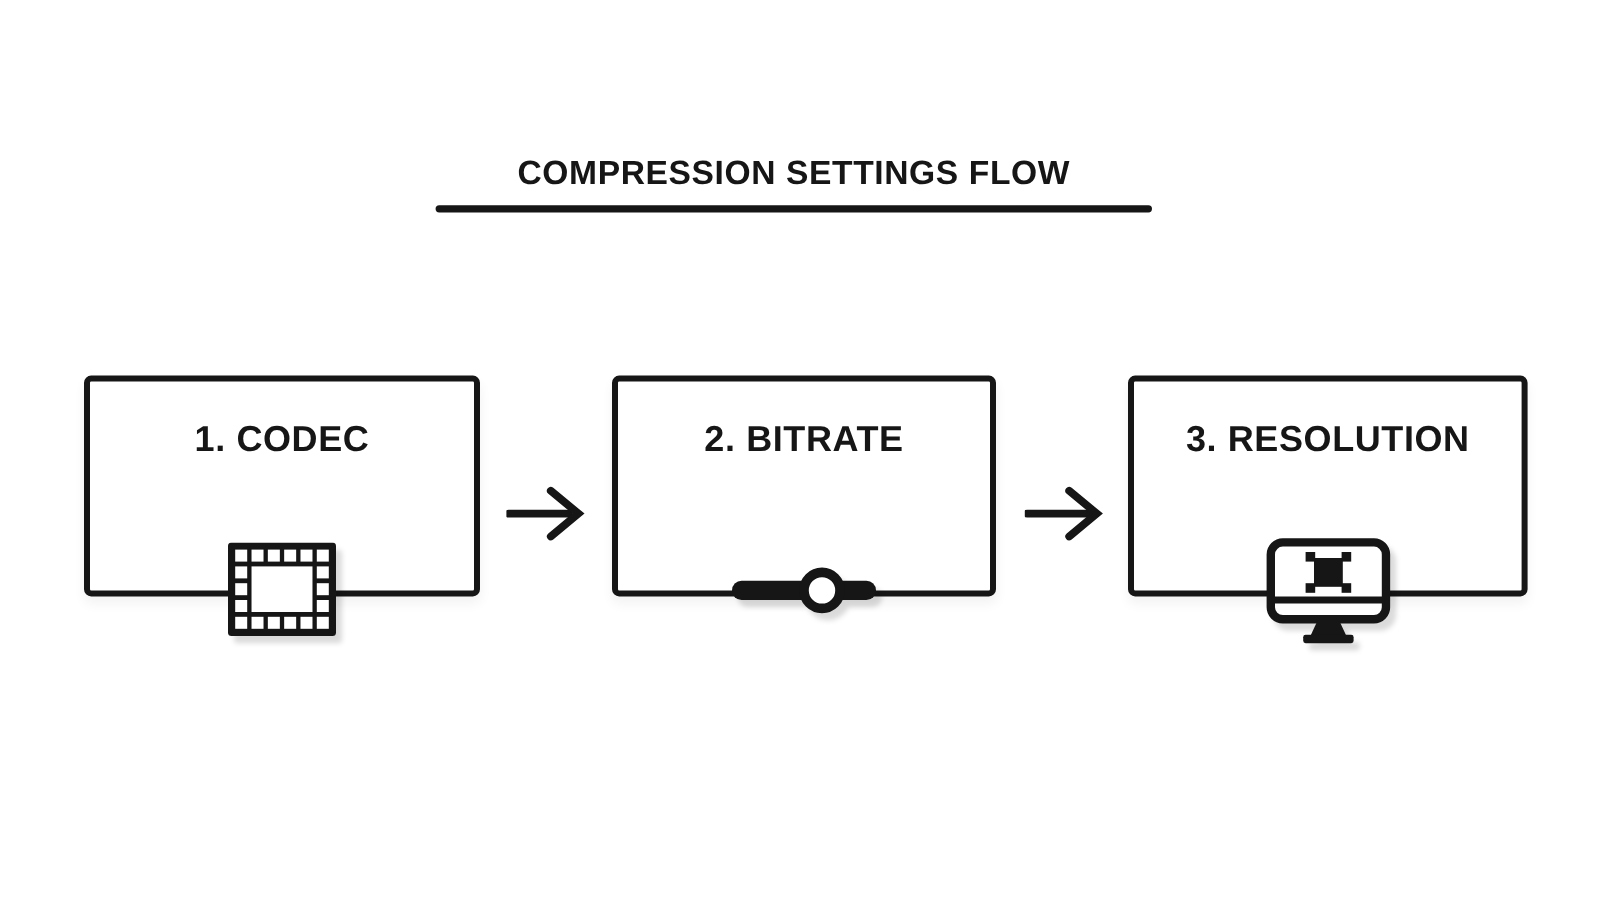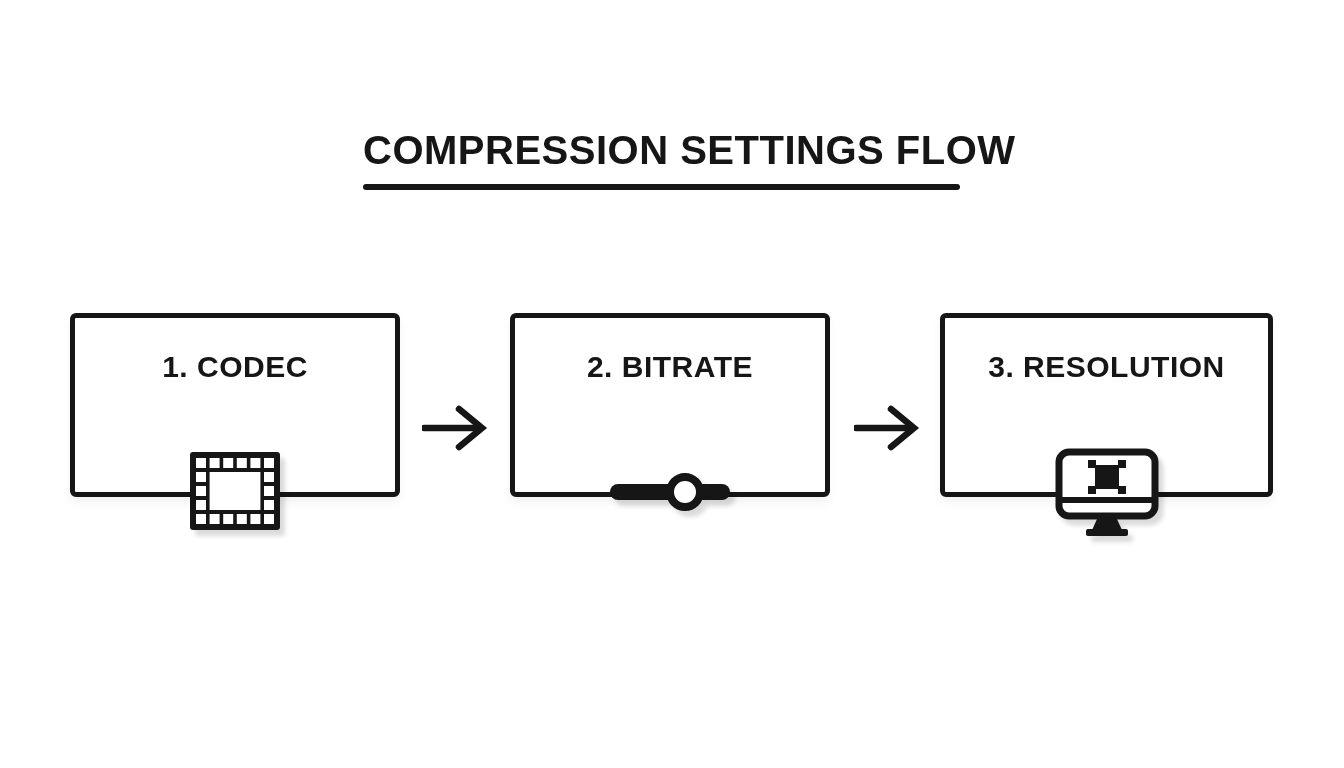--- a/index.html
+++ b/index.html
@@ -14,21 +14,21 @@
     overflow: hidden;
   }
   .title-wrap {
     position: absolute;
     left: 363px;
     top: 128px;
     width: 597px;
     text-align: center;
   }
   .title {
-    font-size: 40px;
+    font-size: 28px;
     font-weight: 700;
     letter-spacing: 0.5px;
     white-space: nowrap;
     color: #161616;
   }
   .title-underline {
     margin-top: 11px;
     height: 6px;
     background: #161616;
     border-radius: 3px;

